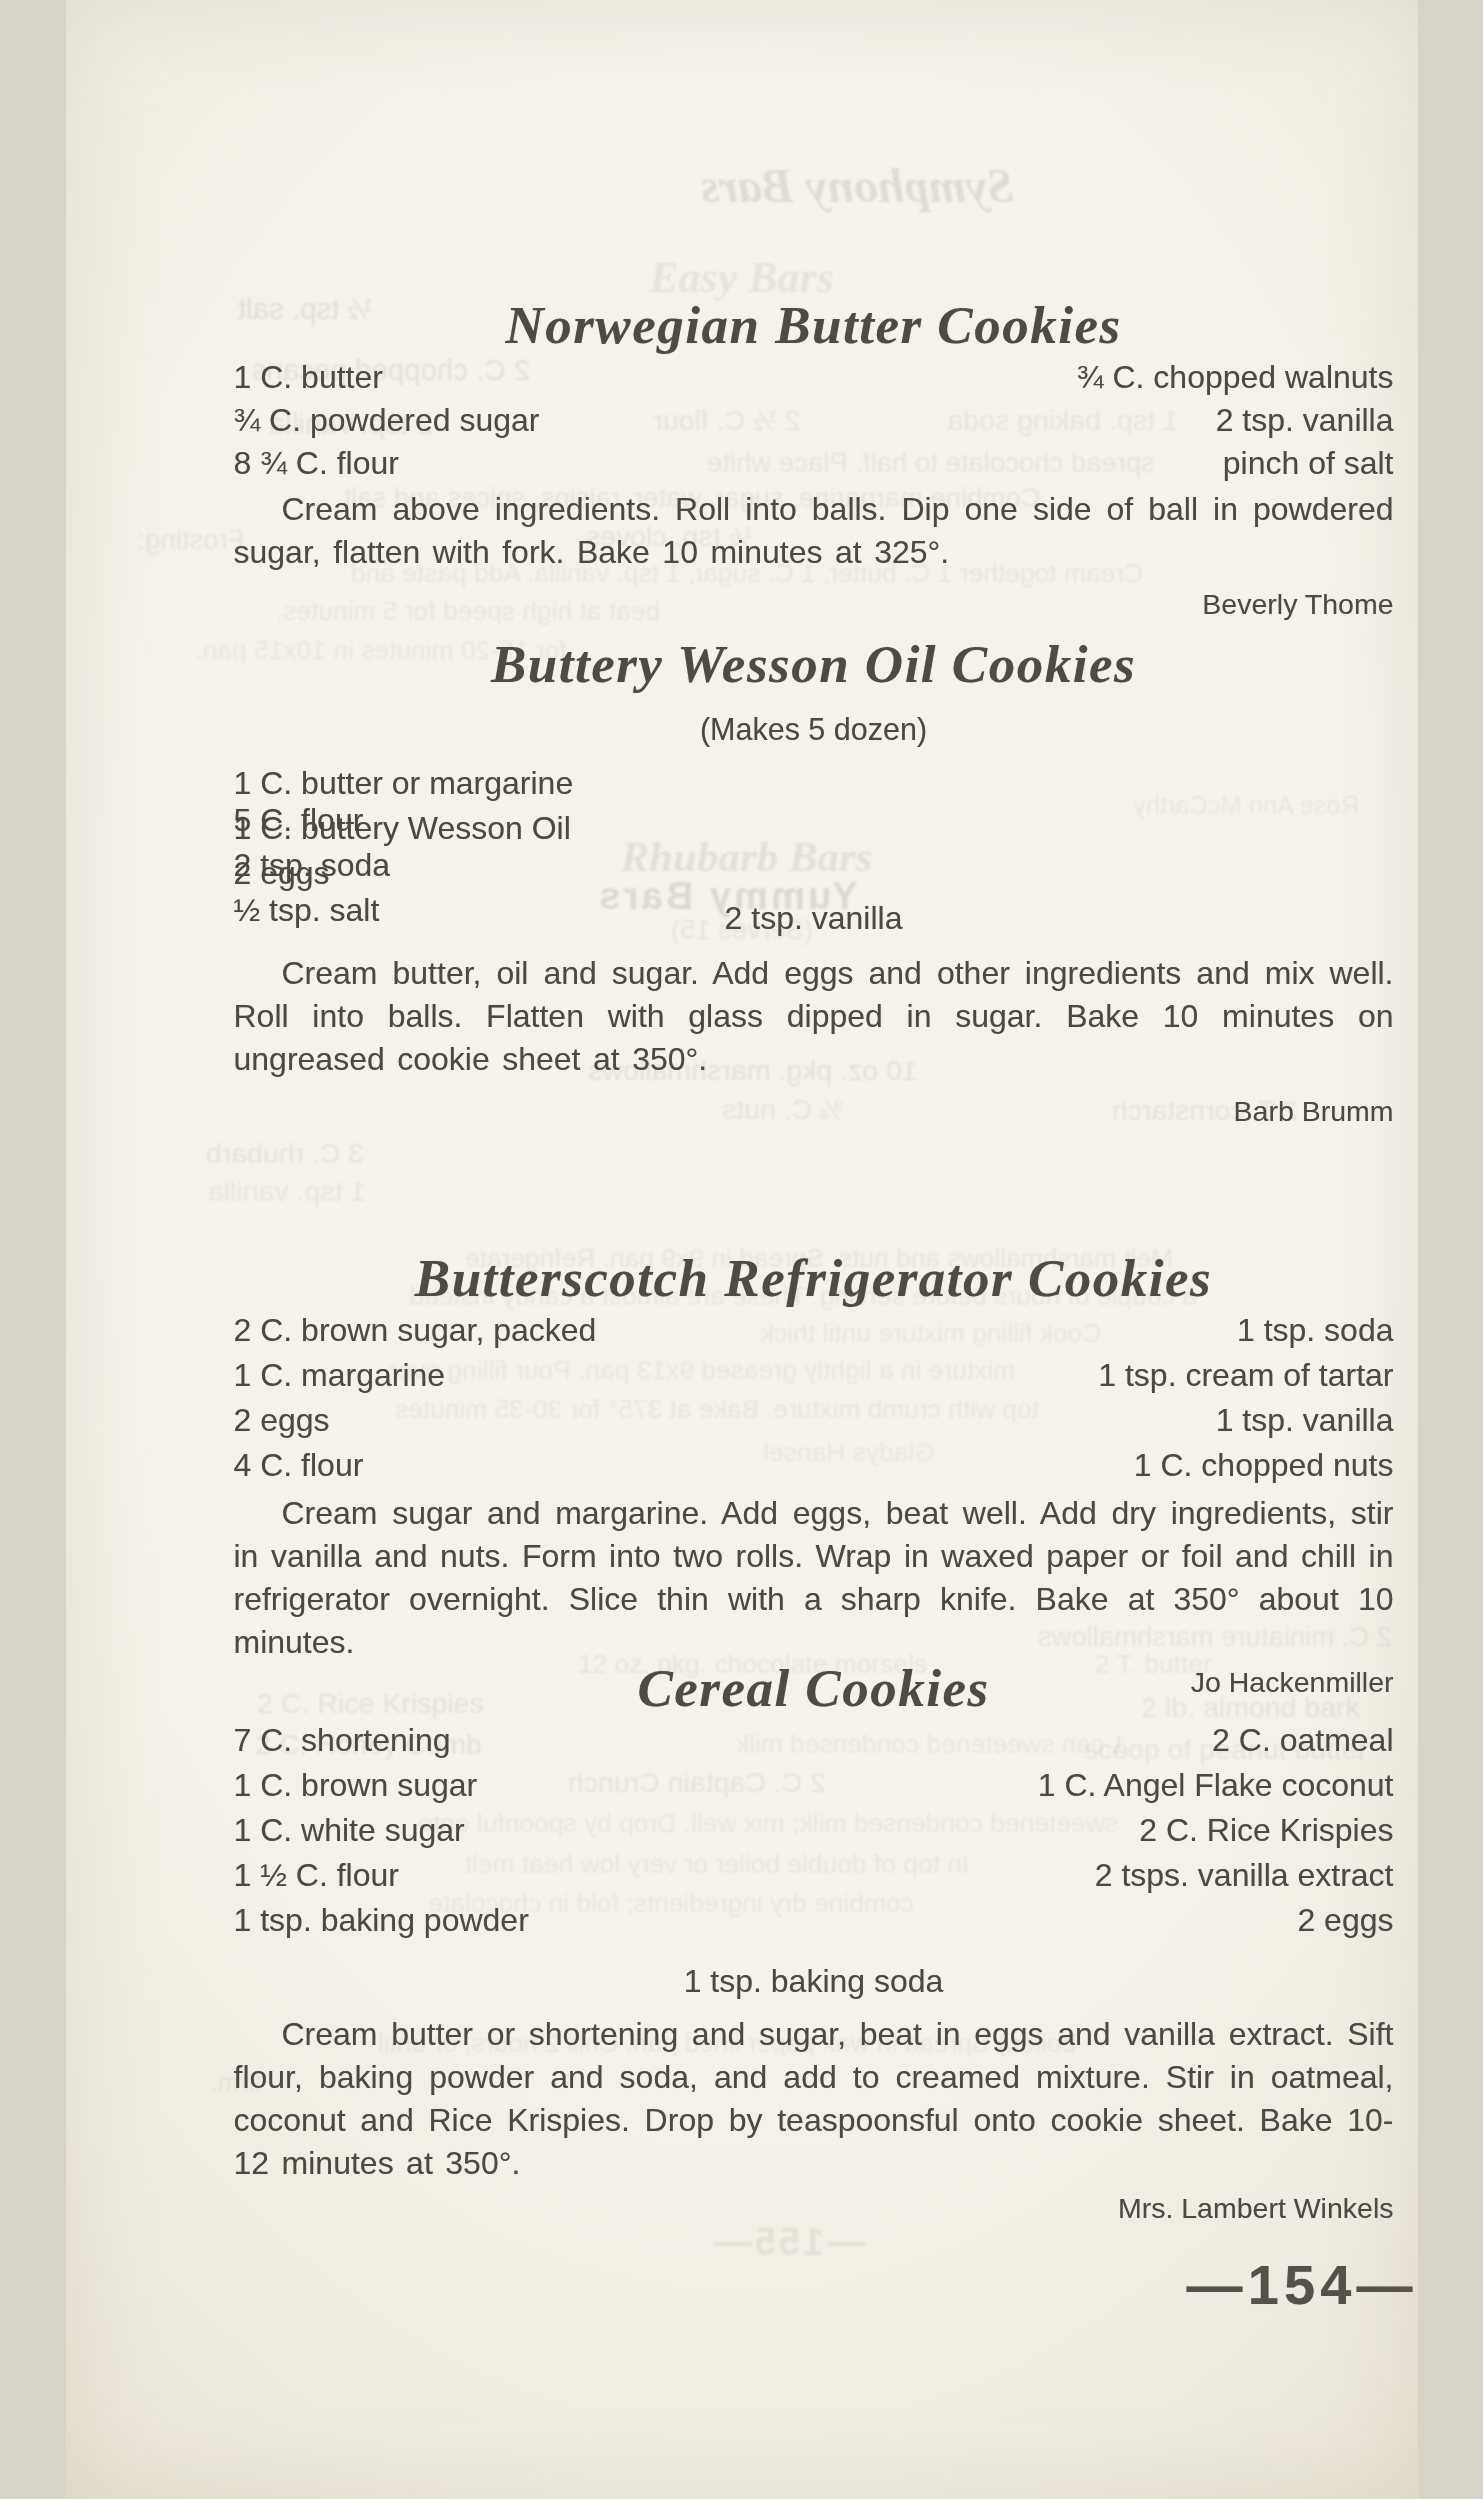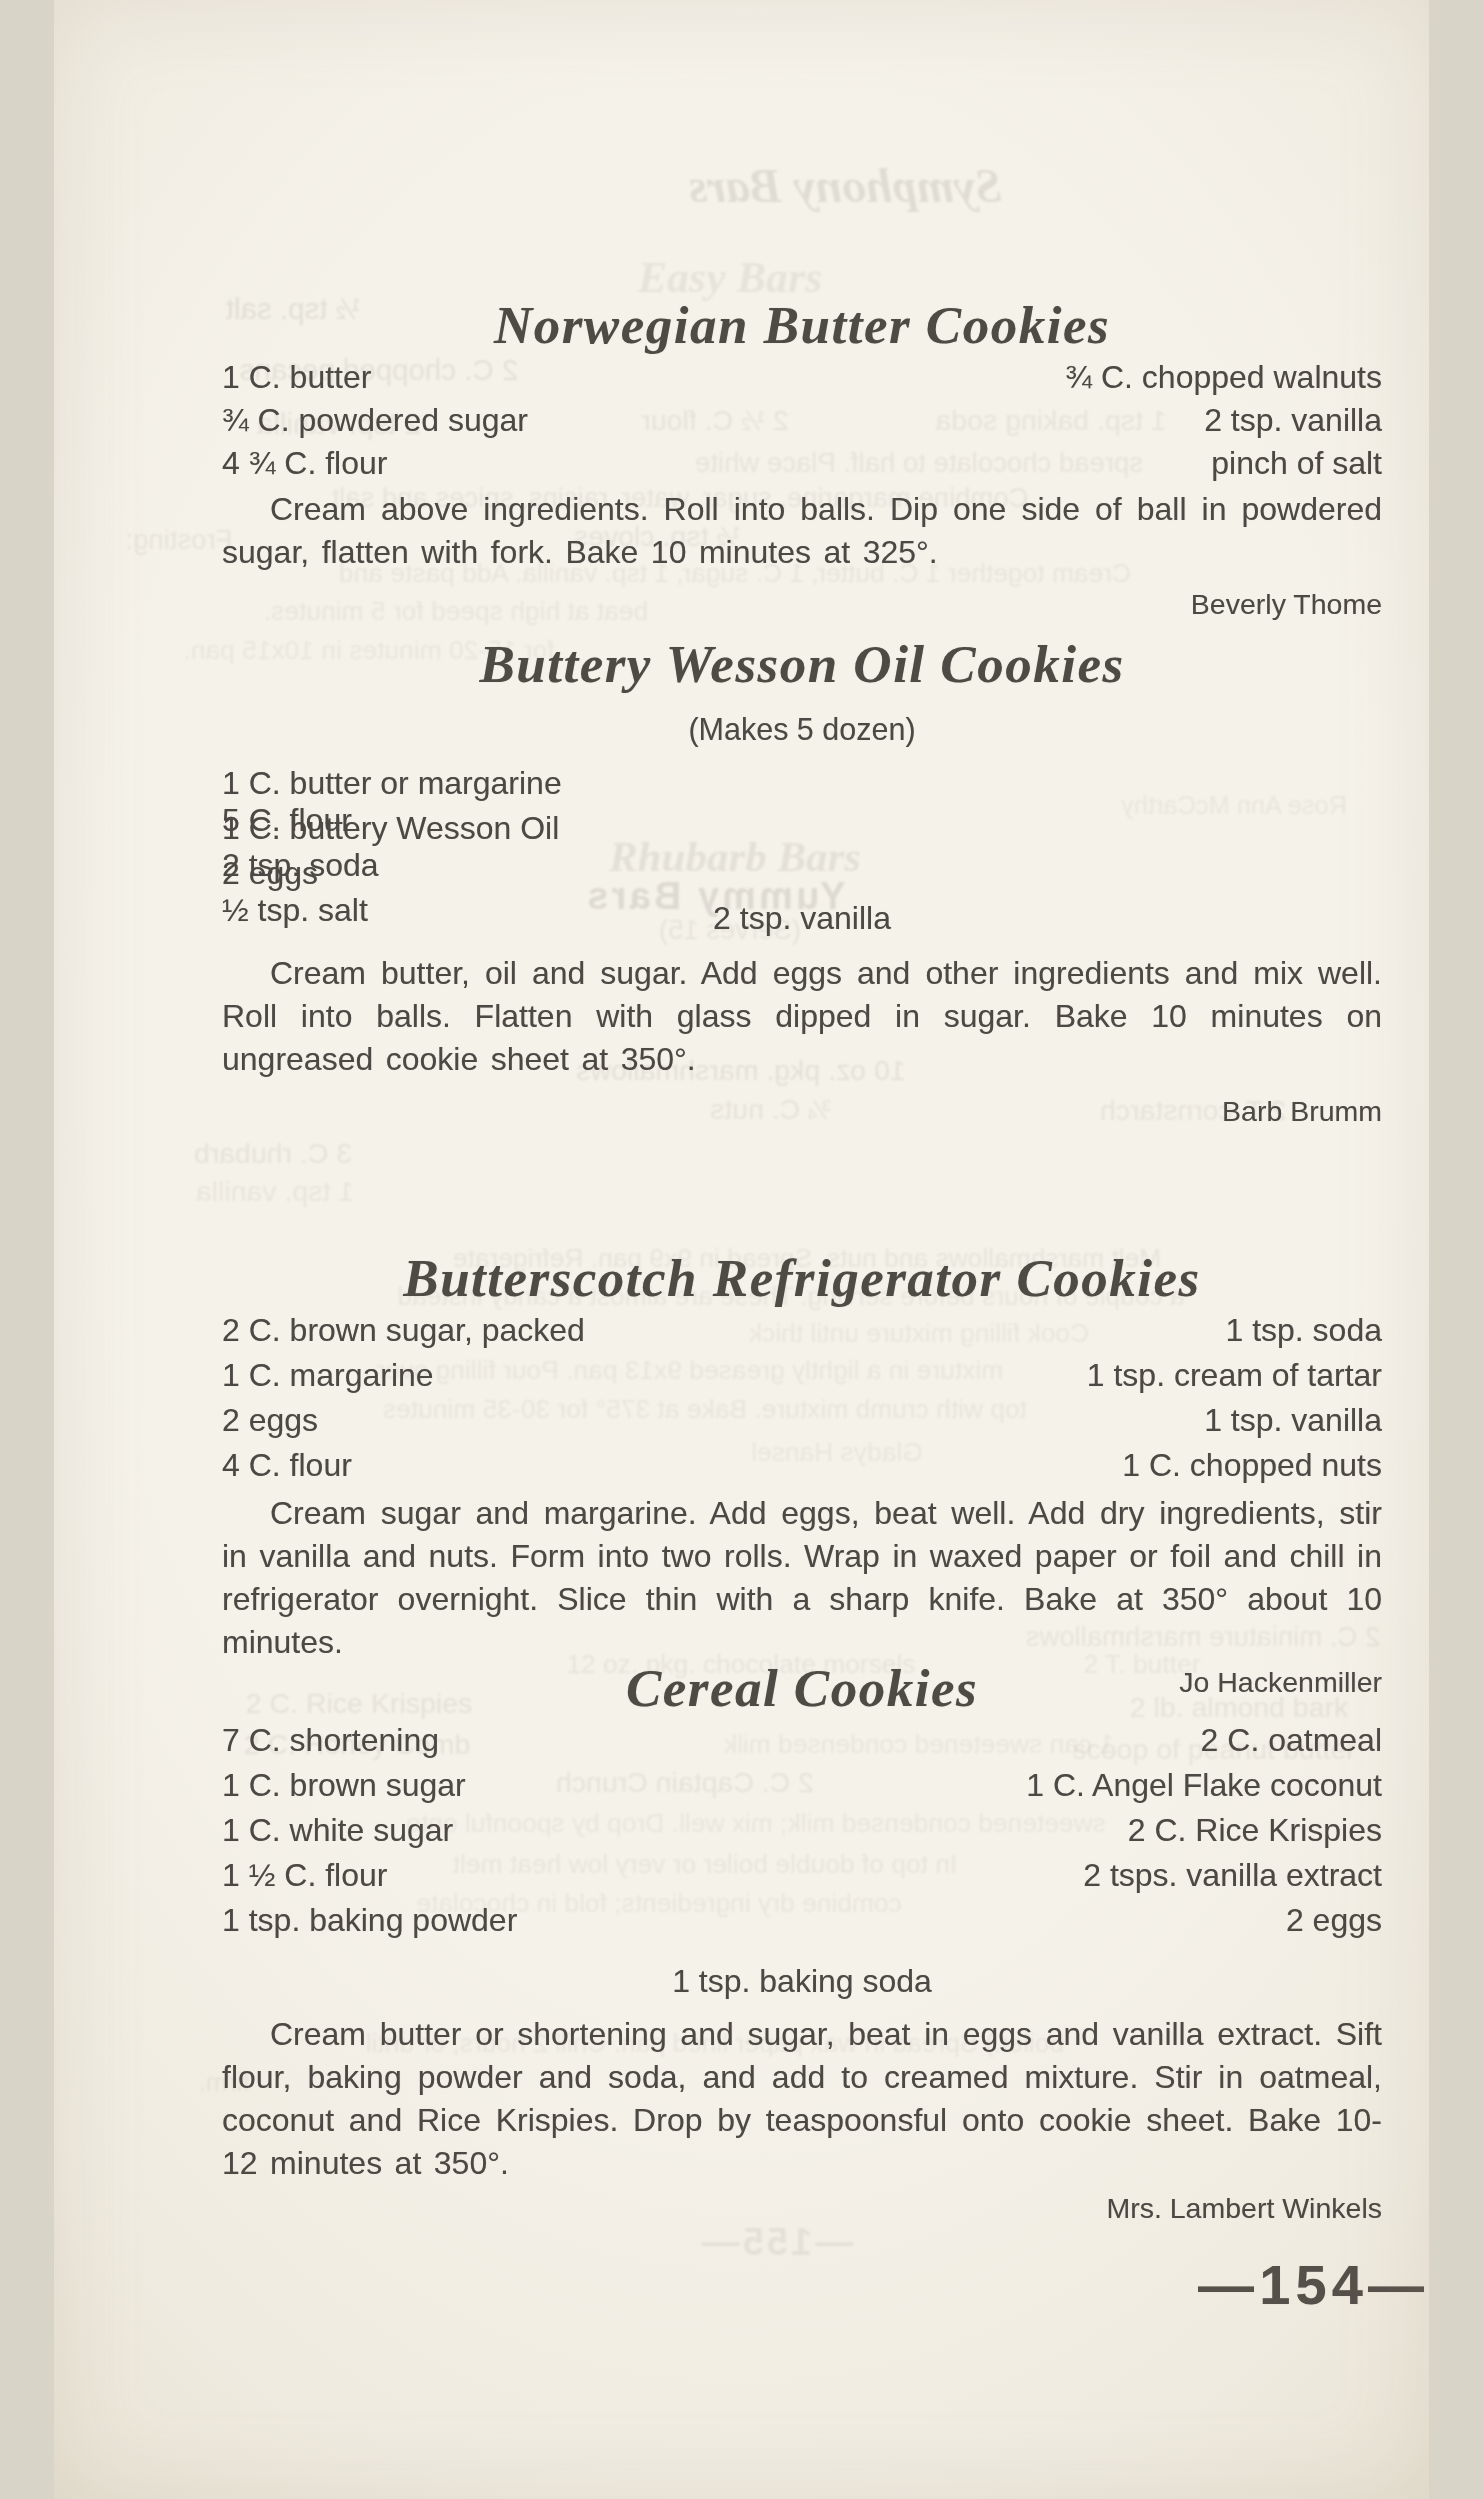--- a/index.html
+++ b/index.html
@@ -5,21 +5,20 @@
   html,body{margin:0;padding:0;background:#d8d4c8;}
   #page{
     position:relative;
     width:1352px;height:2500px;
     margin:0 auto;
     background:
       radial-gradient(ellipse 85% 70% at 50% 42%, #f5f2ea 55%, #efebe0 85%, #e9e4d6 100%);
     overflow:hidden;
     font-family:"Liberation Sans", sans-serif;
     color:#4c4843;
-    padding-left:23px;
   }
   #page::after{
     content:"";position:absolute;inset:0;pointer-events:none;
     box-shadow:inset 0 0 92px rgba(165,152,125,0.18);
   }
   
   #ghost-layer{position:absolute;inset:0;pointer-events:none;}
   .ghost{
     position:absolute;white-space:nowrap;color:#817c72;
     font-family:"Liberation Sans", sans-serif;
@@ -122,21 +121,21 @@
     <div class="ing">
       <div class="ing-row">
         <span class="ing-left">1 C. butter</span>
         <span class="ing-right">¾ C. chopped walnuts</span>
       </div>
       <div class="ing-row">
         <span class="ing-left">¾ C. powdered sugar</span>
         <span class="ing-right">2 tsp. vanilla</span>
       </div>
       <div class="ing-row">
-        <span class="ing-left">4 ¾ C. flour</span>
+        <span class="ing-left">8 ¾ C. flour</span>
         <span class="ing-right">pinch of salt</span>
       </div>
     </div>
     <p class="instructions">Cream above ingredients. Roll into balls. Dip one side of ball in powdered sugar, flatten with fork. Bake 10 minutes at 325°.</p>
     <div class="attrib">Beverly Thome</div>
   </section>
 
   <section class="recipe" id="r2">
     <h2 class="rtitle">Buttery Wesson Oil Cookies</h2>
     <div class="subtitle">(Makes 5 dozen)</div>

